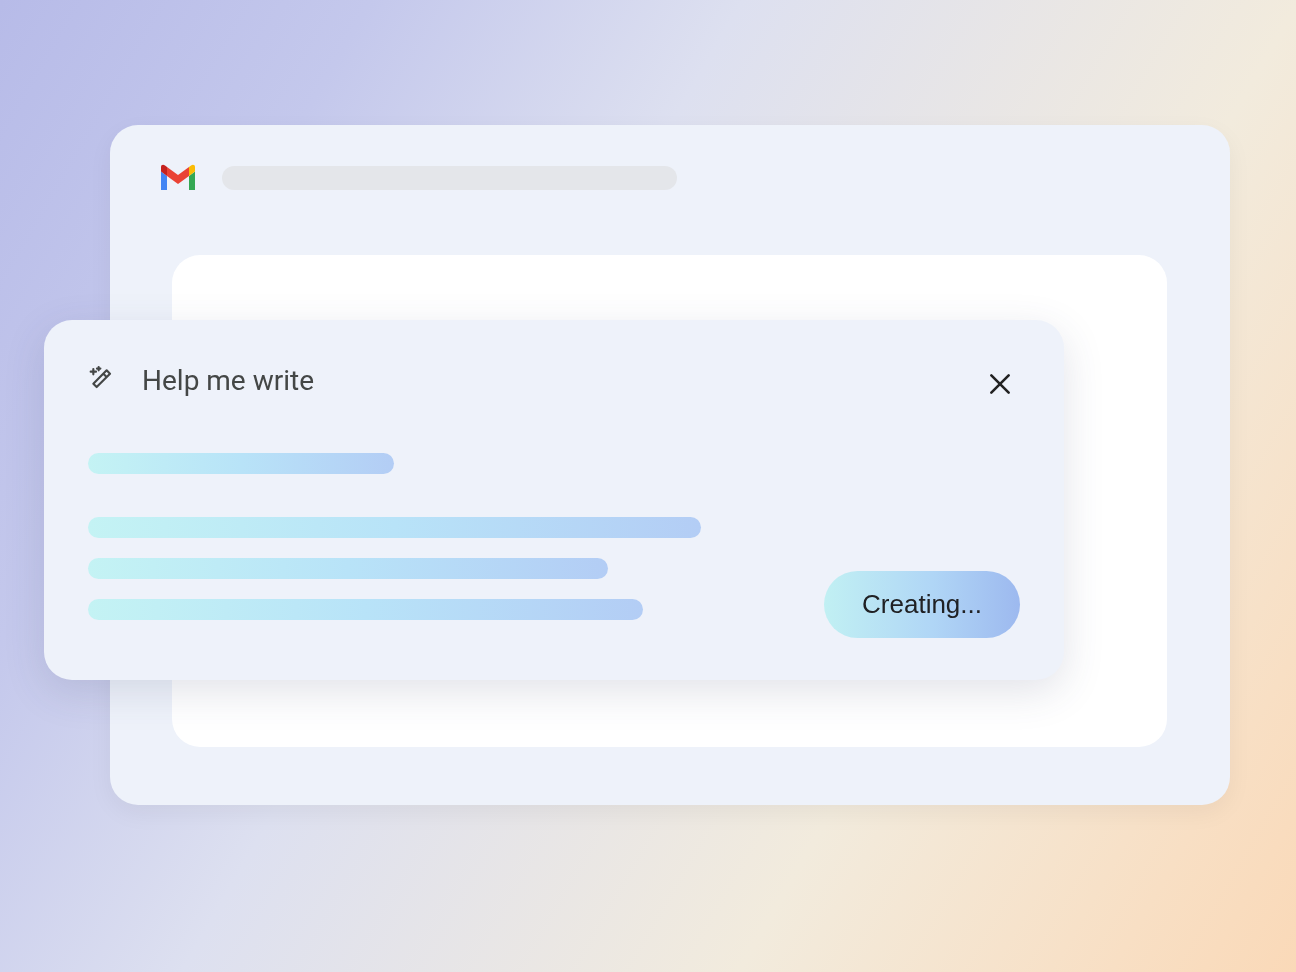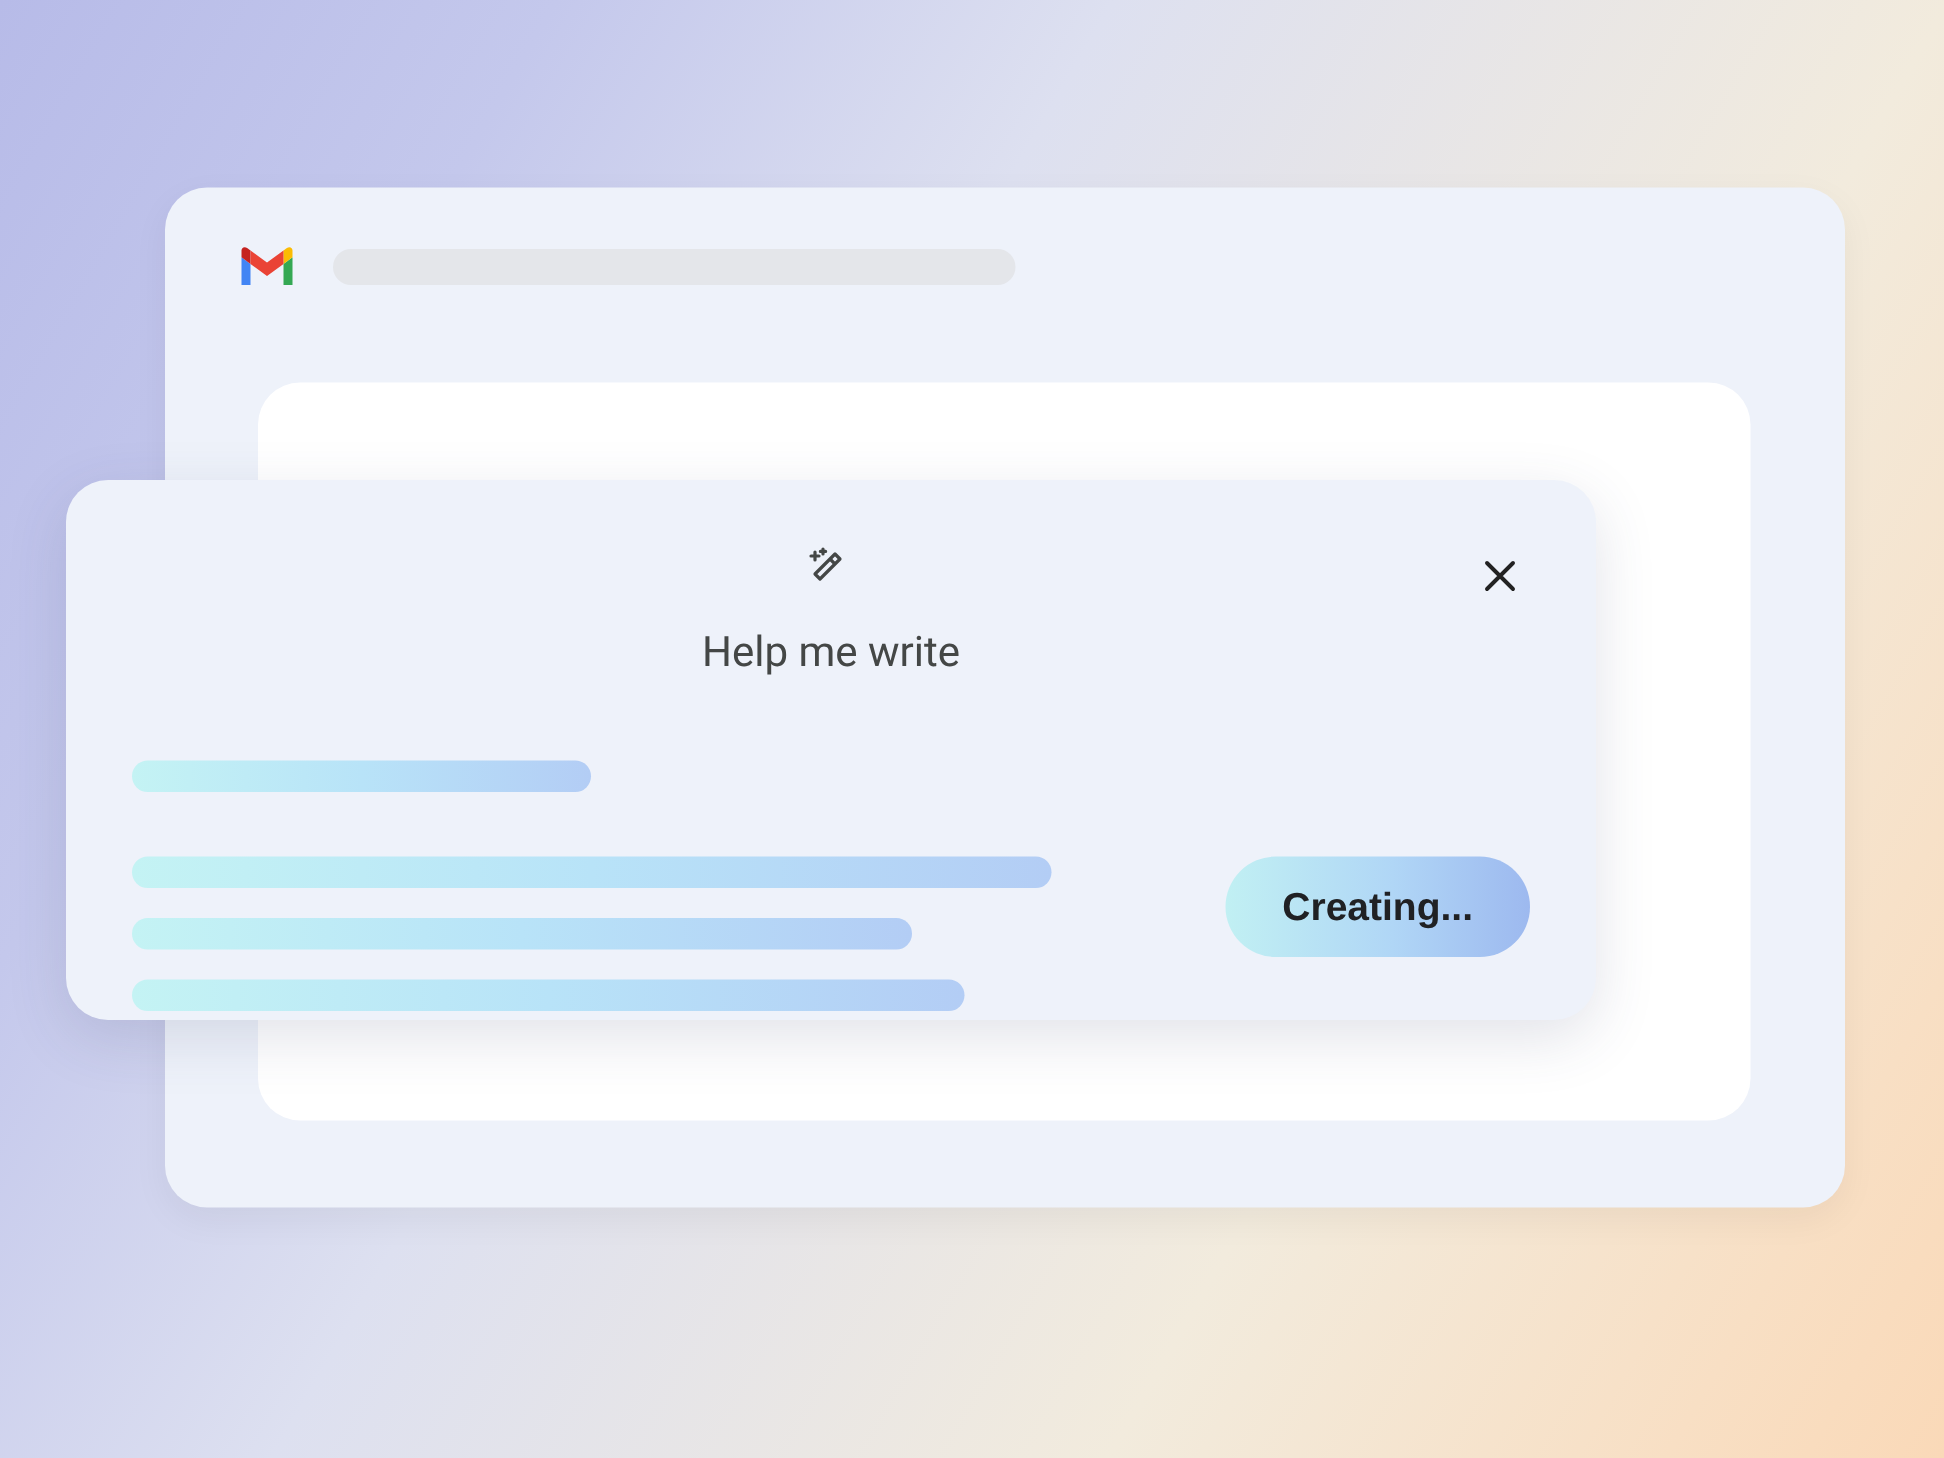--- a/index.html
+++ b/index.html
@@ -68,21 +68,20 @@
       border-radius: 28px;
       box-shadow: 0 12px 40px rgba(60, 70, 110, 0.15);
       padding: 44px 44px 40px 44px;
     }
 
     .panel-header {
       display: flex;
       align-items: center;
       gap: 22px;
       margin-bottom: 56px;
-      flex-direction: column;
     }
 
     .magic-wand-icon {
       width: 32px;
       height: 32px;
       color: #444746;
       flex-shrink: 0;
     }
 
     .panel-title {
@@ -135,21 +134,21 @@
     }
 
     .creating-button {
       position: absolute;
       right: 44px;
       bottom: 42px;
       padding: 18px 38px;
       background: linear-gradient(90deg, #c1f0f3 0%, #b0d6f6 55%, #9db9ef 100%);
       border-radius: 34px;
       font-size: 26px;
-      font-weight: 700;
+      font-weight: 400;
       color: #202124;
       border: none;
       cursor: default;
       text-align: center;
     }
   </style>
 </head>
 <body>
 
 <div class="gmail-window">

